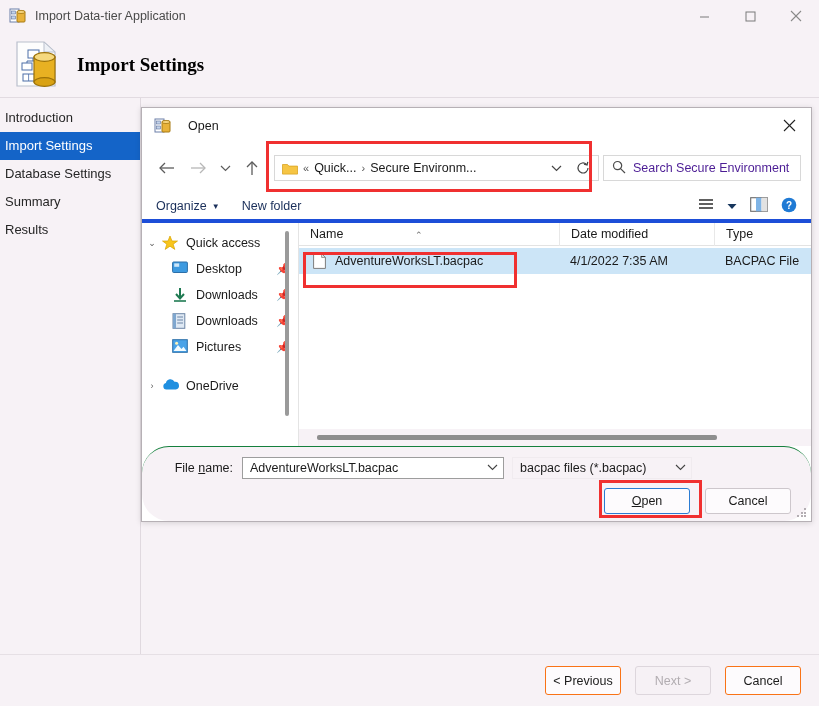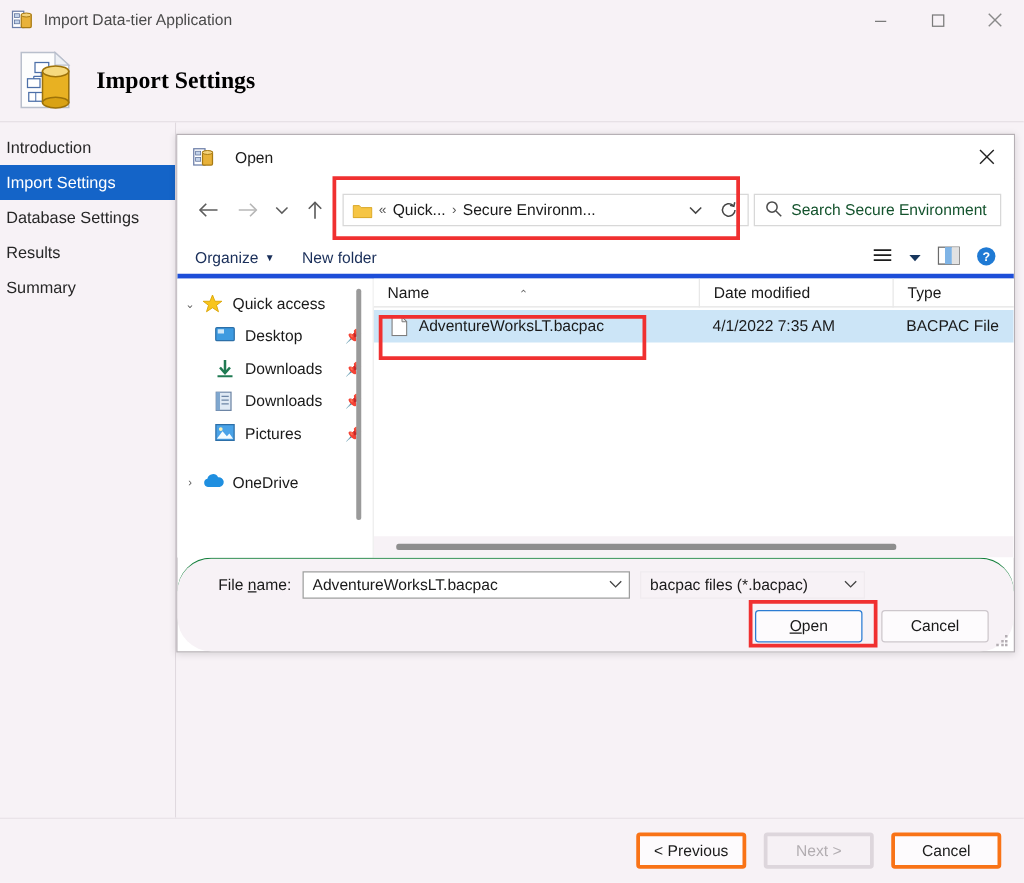--- a/index.html
+++ b/index.html
@@ -80,22 +80,22 @@
 
   
   #wizard-footer {
     flex:0 0 52px; height:52px;
     border-top:1px solid #e6e0e5;
     display:flex; align-items:center; justify-content:flex-end;
     padding-right:18px; gap:14px;
     background:#f7f2f6;
   }
   .wiz-btn {
-    width:88px; height:29px;
-    background:#fdfbfd; border:3px solid #f97316; border-radius:3px;
+    width:76px; height:29px;
+    background:#fdfbfd; border:1px solid #f97316; border-radius:3px;
     font-size:12.5px; color:#1c1c1c;
     display:flex; align-items:center; justify-content:center;
   }
   .wiz-btn.disabled { color:#b2adb1; border-color:#ddd6dc; background:#f6f1f5; }
 
   
   #open-dialog {
     position:absolute; left:141px; top:107px; width:671px; height:415px;
     background:#ffffff;
     border:1px solid #b6b0b5;
@@ -135,21 +135,21 @@
   #addr-spacer { flex:1; }
   .addr-btn {
     width:22px; height:22px; display:flex; align-items:center; justify-content:center;
     color:#454545;
   }
   #searchbox {
     width:198px; flex:0 0 198px; height:26px; margin-left:4px;
     border:1px solid #d8d8d8; background:#fff;
     display:flex; align-items:center; padding-left:8px; gap:7px;
   }
-  #search-placeholder { font-size:12.5px; color:#14532d; }
+  #search-placeholder { font-size:12.5px; color:#4c1d95; }
 
   
   #dialog-toolbar {
     flex:0 0 30px; height:30px; display:flex; align-items:center;
     padding-left:14px; background:#ffffff;
     border-bottom:4px solid #1d4ed8;
   }
   .tb-item {
     font-size:12.5px; color:#1a2f5a; display:flex; align-items:center; gap:5px;
     margin-right:22px;
@@ -308,22 +308,22 @@
     </span>
     <span id="wizard-header-title">Import Settings</span>
     <div id="header-rule"></div>
   </div>
 
   <div id="wizard-body">
     <div id="wizard-sidebar">
       <div class="nav-item">Introduction</div>
       <div class="nav-item active">Import Settings</div>
       <div class="nav-item">Database Settings</div>
+      <div class="nav-item">Summary</div>
       <div class="nav-item">Results</div>
-      <div class="nav-item">Summary</div>
     </div>
     <div id="wizard-content"></div>
   </div>
 
   <div id="wizard-footer">
     <div class="wiz-btn">&lt; Previous</div>
     <div class="wiz-btn disabled">Next &gt;</div>
     <div class="wiz-btn">Cancel</div>
   </div>
 </div>

